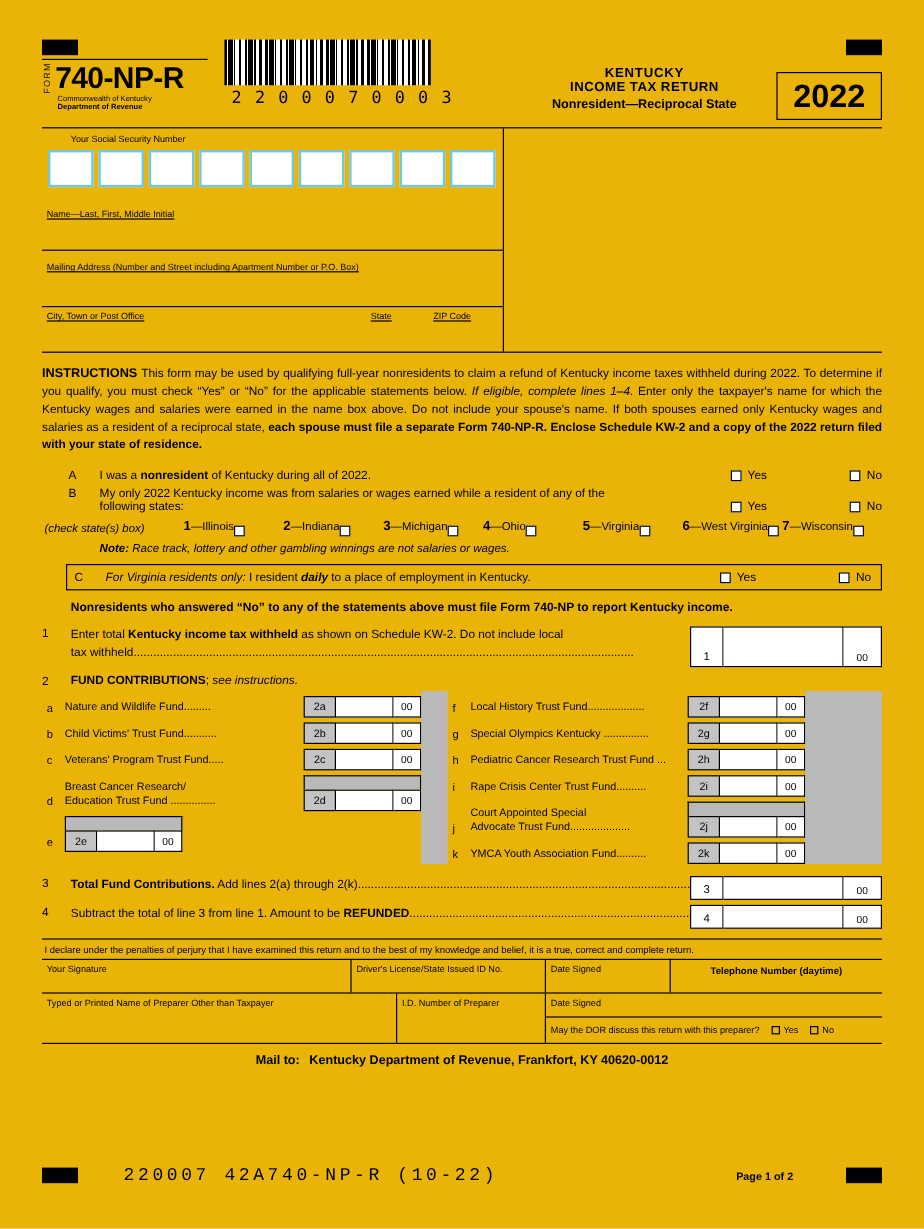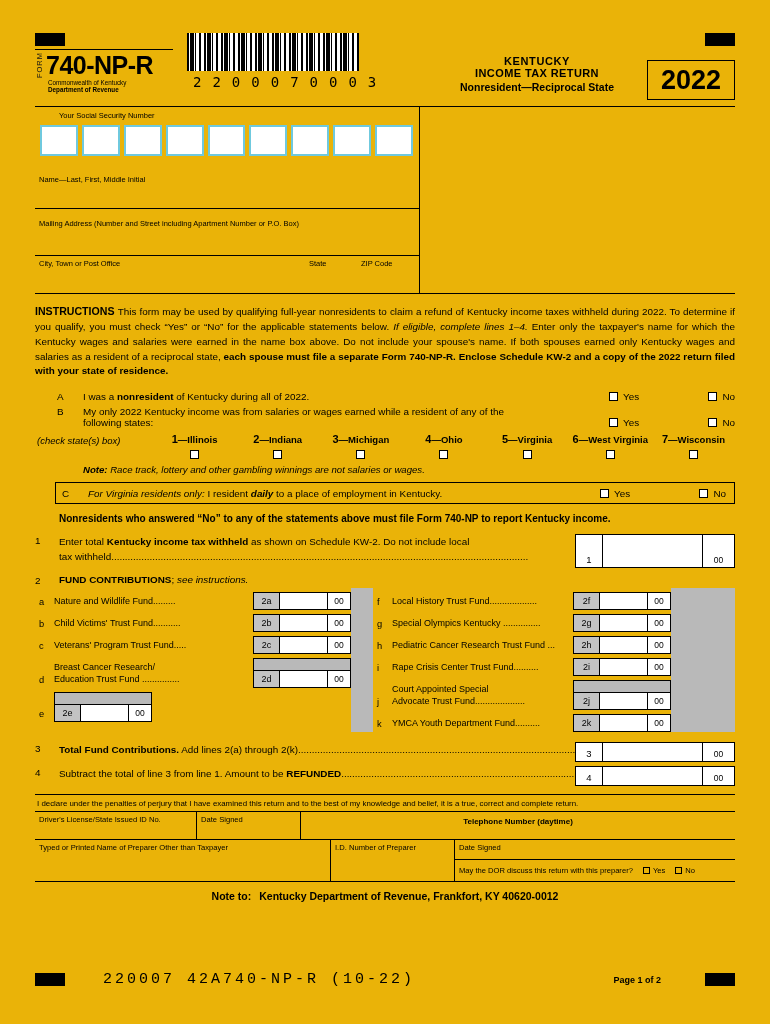--- a/index.html
+++ b/index.html
@@ -32,21 +32,21 @@
 
   
   .idblock { display:flex; height:187px; border-bottom:1.5px solid #000; }
   .id-left { width:385px; border-right:1px solid #000; display:flex; flex-direction:column; }
   .id-right { flex:1; }
   .ssn-area { height:58px; padding-top:4px; }
   .ssn-label { font-size:7.5px; padding-left:24px; }
   .ssn-boxes { display:flex; gap:4px; margin:5px 6px 0 5px; }
   .ssn-box { flex:1; height:31px; border:2px solid #6fc9de; background:#fff; }
   .field { position:relative; padding:3px 4px 0 4px; }
-  .field .flabel { font-size:7.5px; }
+  .field .flabel { font-size:7.5px;text-decoration:underline; }
   .f-name { height:45px; border-bottom:1px solid #000; }
   .f-addr { height:47px; border-bottom:1px solid #000; }
   .f-city { height:37px; display:flex; }
   .lab-city { width:270px; } .lab-state { width:52px; } .lab-zip { flex:1; }
 
   
   .instructions { margin-top:10px; font-size:9.9px; line-height:1.5; text-align:justify; }
   .ins-head { font-weight:bold; font-size:10.6px; }
   .it { font-style:italic; } .bd { font-weight:bold; } .bi { font-weight:bold; font-style:italic; }
 
@@ -56,21 +56,21 @@
   .q-letter { width:26px; flex:none; }
   .q-text { flex:1; }
   .q-text-b { max-width:455px; }
   .yn { display:flex; flex:none; width:126px; justify-content:space-between; align-items:center; }
   .yn-item { display:flex; align-items:center; }
   .cb { width:9px; height:9px; border:1.3px solid #000; display:inline-block; margin-right:5px; flex:none; background:#fff; }
   .qrow-b { margin-top:4px; }
   .qrow-b .yn { align-self:flex-end; margin-left:auto; }
   .states-row { display:flex; margin-top:5px; padding-left:2px; }
   .check-hint { font-style:italic; font-size:9.5px; width:116px; flex:none; padding-top:2px; }
-  .state-item { flex:1; display:flex; flex-direction:column; align-items:center;font-weight:bold; }
+  .state-item { flex:1; display:flex; flex-direction:row; align-items:flex-start; }
   .state-label { font-size:9.5px; white-space:nowrap; }
   .state-label b { font-size:11px; }
   .state-item .cb { margin:5px 0 0 0; }
   .note-row { margin:5px 0 0 48px; font-size:9.6px; }
   .cbox { margin-top:7px; margin-left:20px; border:1px solid #000; height:22px; display:flex; align-items:center; padding:0 8px 0 6px; font-size:9.9px; }
   .cbox .q-letter { width:26px; }
   .cbox .yn { margin-left:auto; }
   .notice { margin-top:9px; padding-left:24px; font-weight:bold; font-size:10px; }
 
   
@@ -431,21 +431,21 @@
               <span class="f-cellrow">
                 <span class="f-code">2j</span>
                 <span class="f-amt"></span>
                 <span class="f-cents">00</span>
               </span>
             </span>
           </div>
 
           <div class="frow">
             <span class="f-letter">k</span>
-            <span class="f-label">YMCA Youth Department Fund..........</span>
+            <span class="f-label">YMCA Youth Association Fund..........</span>
             <span class="f-cells">
                 <span class="f-cellrow">
               <span class="f-code">2k</span>
               <span class="f-amt"></span>
               <span class="f-cents">00</span>
             </span>
               </span>
           </div>
 
         </div>
@@ -480,20 +480,21 @@
         <span class="numcell">4</span>
         <span class="amtcell"></span>
         <span class="centcell">00</span>
       </span>
     </div>
 
     <div class="decl">I declare under the penalties of perjury that I have examined this return and to the best of my knowledge and belief, it is a true, correct and complete return.</div>
 
     <div class="sig">
       <div class="sigrow sr1">
+        <div class="sigcell sc-sign"><span>Your Signature</span></div>
         <div class="sigcell sc-dl"><span>Driver's License/State Issued ID No.</span></div>
         <div class="sigcell sc-date"><span>Date Signed</span></div>
         <div class="sigcell sc-tel"><span>Telephone Number (daytime)</span></div>
       </div>
       <div class="sigrow sr2">
         <div class="sigcell sc-prep"><span>Typed or Printed Name of Preparer Other than Taxpayer</span></div>
         <div class="sigcell sc-pid"><span>I.D. Number of Preparer</span></div>
         <div class="sigcell sc-right">
           <div class="sc-date2"><span>Date Signed</span></div>
           <div class="sc-dor">
@@ -507,21 +508,21 @@
                   <span class="cb-s"></span>
                   <span>No</span>
                 </span>
             </span>
           </div>
         </div>
       </div>
     </div>
 
     <div class="mailto">
-      <span class="lbl">Note to:</span><span>Kentucky Department of Revenue, Frankfort, KY 40620-0012</span>
+      <span class="lbl">Mail to:</span><span>Kentucky Department of Revenue, Frankfort, KY 40620-0012</span>
     </div>
 
   </div>
 
   <div class="footer">
     <div class="fsq"></div>
     <div class="fcode">220007 42A740-NP-R (10-22)</div>
     <div class="fpage">Page 1 of 2</div>
     <div class="fsq"></div>
   </div>

